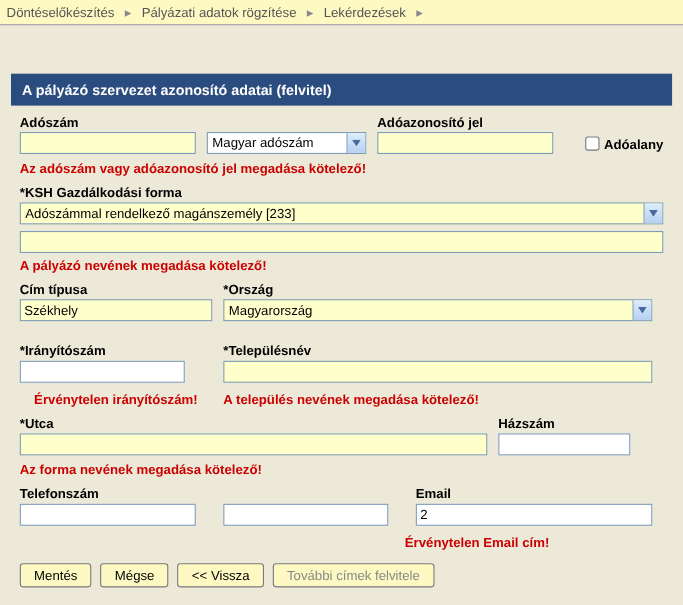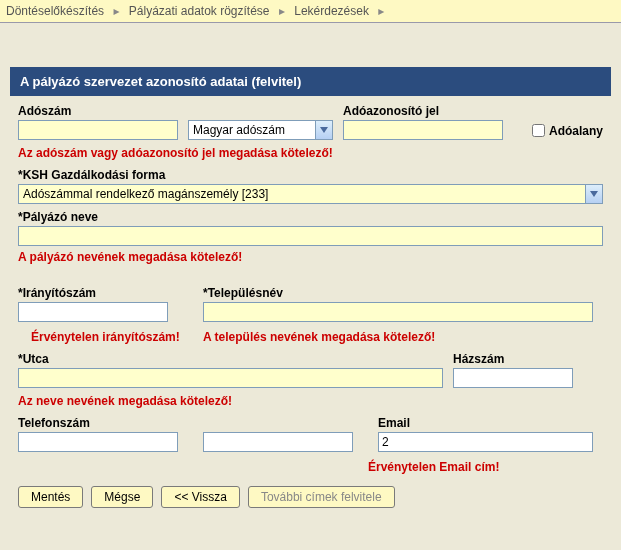--- a/index.html
+++ b/index.html
@@ -133,25 +133,41 @@
             <svg viewBox="0 0 8 6">
               <path d="M0 0 L8 0 L4 6 Z" fill="#4A6A9D"></path>
             </svg>
           </div>
       </div>
     </div>
 
     <div style="height:6px;"></div>
 
     <div class="field full">
-      <span class="label required">Pályázó neve</span>
       <input type="text" class="yellow" value="" style="">
     </div>
     <div class="err">A pályázó nevének megadása kötelező!</div>
 
+    <div class="row">
+      <div class="field" style="width:175px;">
+        <span class="label">Cím típusa</span>
+        <input type="text" class="yellow" readonly="" value="Székhely" style="">
+      </div>
+      <div class="field" style="flex:1;">
+        <span class="label required">Ország</span>
+        <div class="select-wrap yellow">
+          <div class="sel-text">Magyarország</div>
+          <div class="sel-btn">
+              <svg viewBox="0 0 8 6">
+                <path d="M0 0 L8 0 L4 6 Z" fill="#4A6A9D"></path>
+              </svg>
+            </div>
+        </div>
+      </div>
+    </div>
 
     <div style="height:14px;"></div>
 
     <div class="row">
       <div class="field" style="width:175px;">
         <span class="label required">Irányítószám</span>
         <input type="text" style="width: 150px;" value="">
       </div>
       <div class="field" style="flex:1;">
         <span class="label required">Településnév</span>
@@ -170,21 +186,21 @@
     <div class="row">
       <div class="field" style="flex:1;">
         <span class="label required">Utca</span>
         <input type="text" class="yellow" value="" style="">
       </div>
       <div class="field" style="width:140px;">
         <span class="label">Házszám</span>
         <input type="text" style="width: 120px;" value="">
       </div>
     </div>
-    <div class="err">Az neve nevének megadása kötelező!</div>
+    <div class="err">Az forma nevének megadása kötelező!</div>
 
     <div class="row">
       <div class="field" style="width:175px;">
         <span class="label">Telefonszám</span>
         <input type="text" style="width: 160px;" value="">
       </div>
       <div class="field" style="width:165px;">
         <input type="text" style="width: 150px;" value="">
       </div>
       <div class="field" style="flex:1;">

